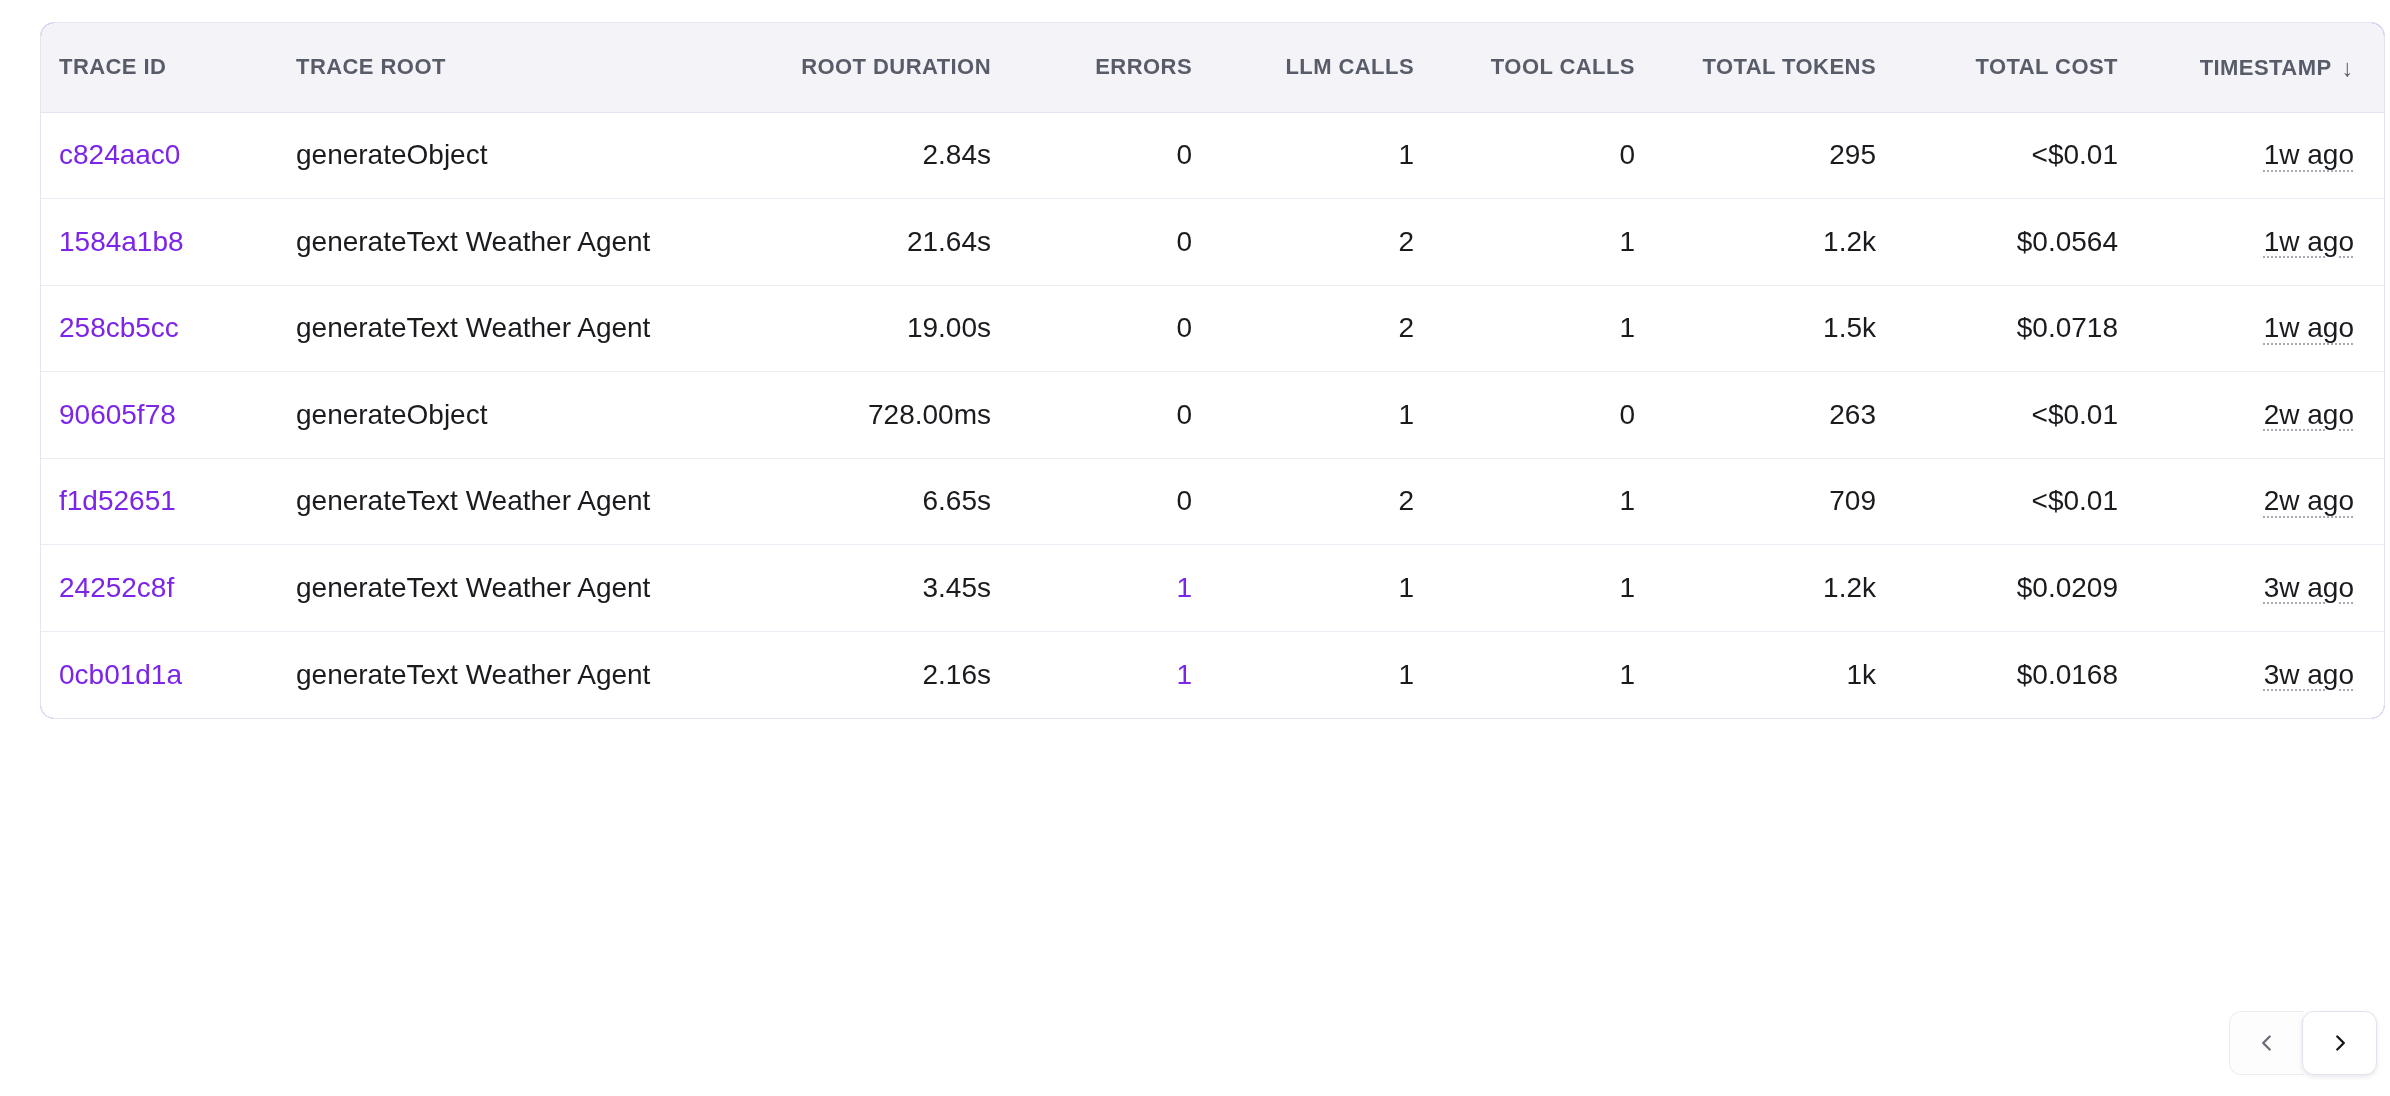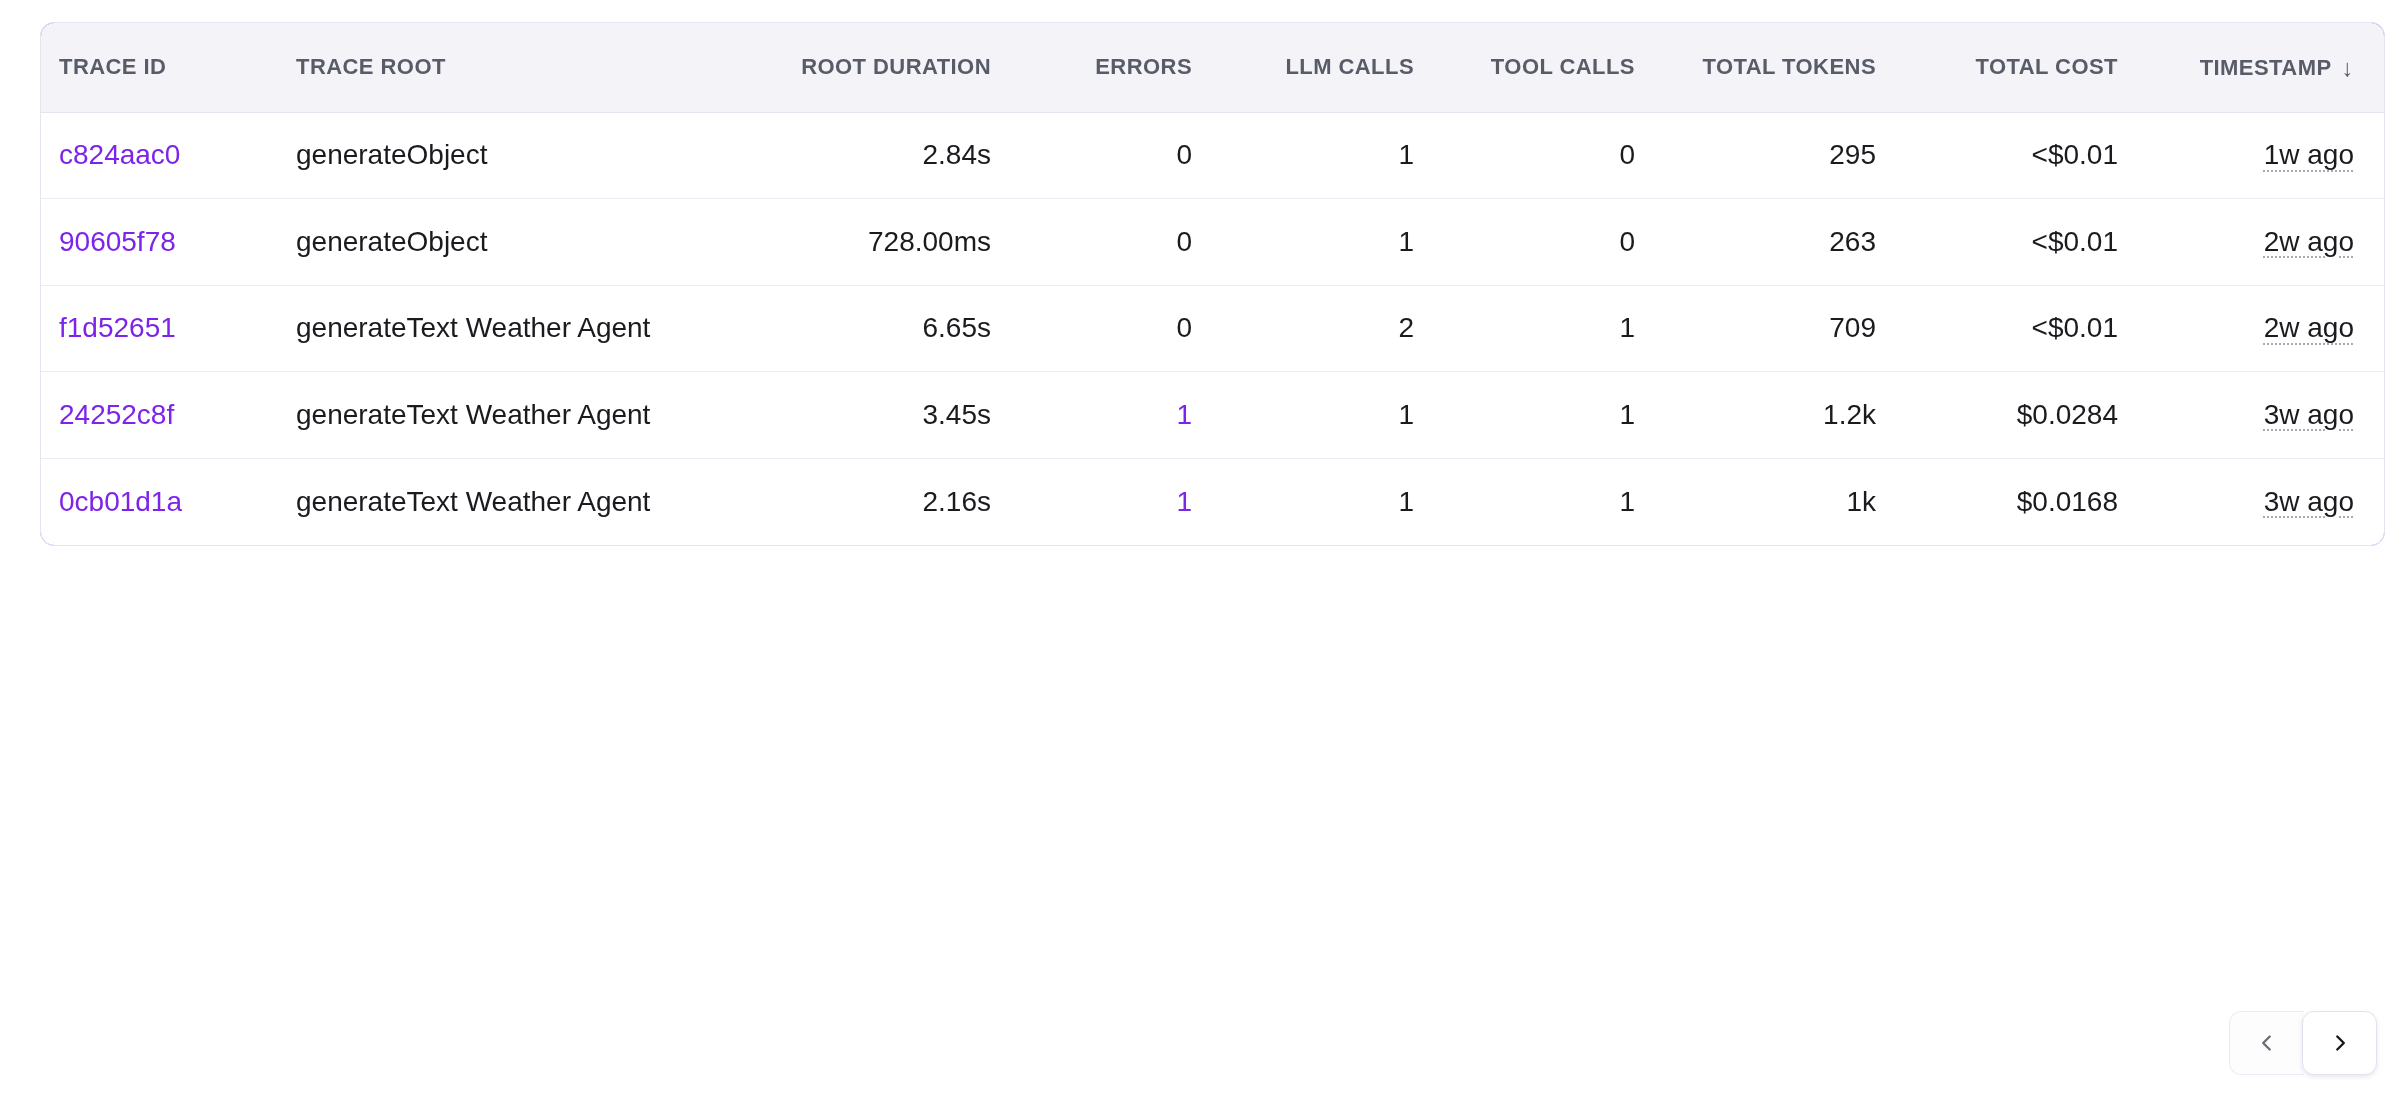--- a/index.html
+++ b/index.html
@@ -138,20 +138,42 @@
         <td class="al">generateObject</td>
         <td class="ar">2.84s</td>
         <td class="ar cell-errors">0</td>
         <td class="ar">1</td>
         <td class="ar">0</td>
         <td class="ar">295</td>
         <td class="ar">&lt;$0.01</td>
         <td class="ar"><span class="ts">1w ago</span></td>
       </tr>
       <tr>
+        <td class="al cell-trace-id"><span>1584a1b8</span></td>
+        <td class="al">generateText Weather Agent</td>
+        <td class="ar">21.64s</td>
+        <td class="ar cell-errors">0</td>
+        <td class="ar">2</td>
+        <td class="ar">1</td>
+        <td class="ar">1.2k</td>
+        <td class="ar">$0.0564</td>
+        <td class="ar"><span class="ts">1w ago</span></td>
+      </tr>
+      <tr>
+        <td class="al cell-trace-id"><span>258cb5cc</span></td>
+        <td class="al">generateText Weather Agent</td>
+        <td class="ar">19.00s</td>
+        <td class="ar cell-errors">0</td>
+        <td class="ar">2</td>
+        <td class="ar">1</td>
+        <td class="ar">1.5k</td>
+        <td class="ar">$0.0718</td>
+        <td class="ar"><span class="ts">1w ago</span></td>
+      </tr>
+      <tr>
         <td class="al cell-trace-id"><span>90605f78</span></td>
         <td class="al">generateObject</td>
         <td class="ar">728.00ms</td>
         <td class="ar cell-errors">0</td>
         <td class="ar">1</td>
         <td class="ar">0</td>
         <td class="ar">263</td>
         <td class="ar">&lt;$0.01</td>
         <td class="ar"><span class="ts">2w ago</span></td>
       </tr>
@@ -167,21 +189,21 @@
         <td class="ar"><span class="ts">2w ago</span></td>
       </tr>
       <tr>
         <td class="al cell-trace-id"><span>24252c8f</span></td>
         <td class="al">generateText Weather Agent</td>
         <td class="ar">3.45s</td>
         <td class="ar cell-errors accent">1</td>
         <td class="ar">1</td>
         <td class="ar">1</td>
         <td class="ar">1.2k</td>
-        <td class="ar">$0.0284</td>
+        <td class="ar">$0.0209</td>
         <td class="ar"><span class="ts">3w ago</span></td>
       </tr>
       <tr>
         <td class="al cell-trace-id"><span>0cb01d1a</span></td>
         <td class="al">generateText Weather Agent</td>
         <td class="ar">2.16s</td>
         <td class="ar cell-errors accent">1</td>
         <td class="ar">1</td>
         <td class="ar">1</td>
         <td class="ar">1k</td>

